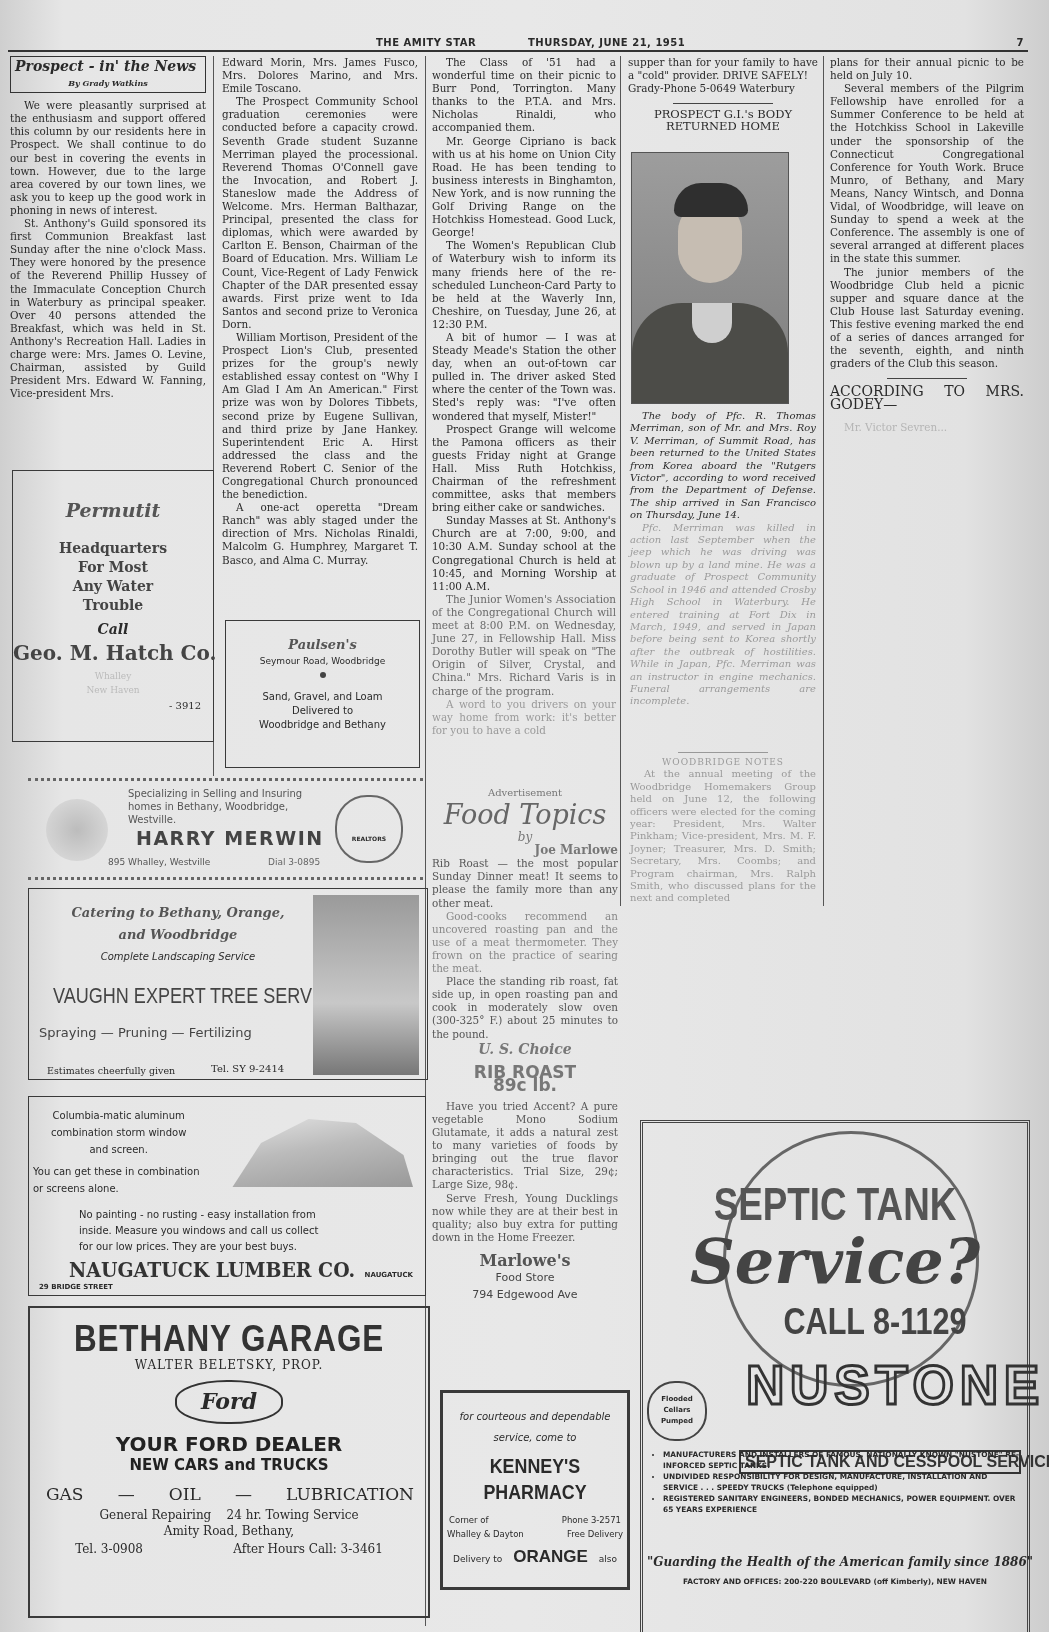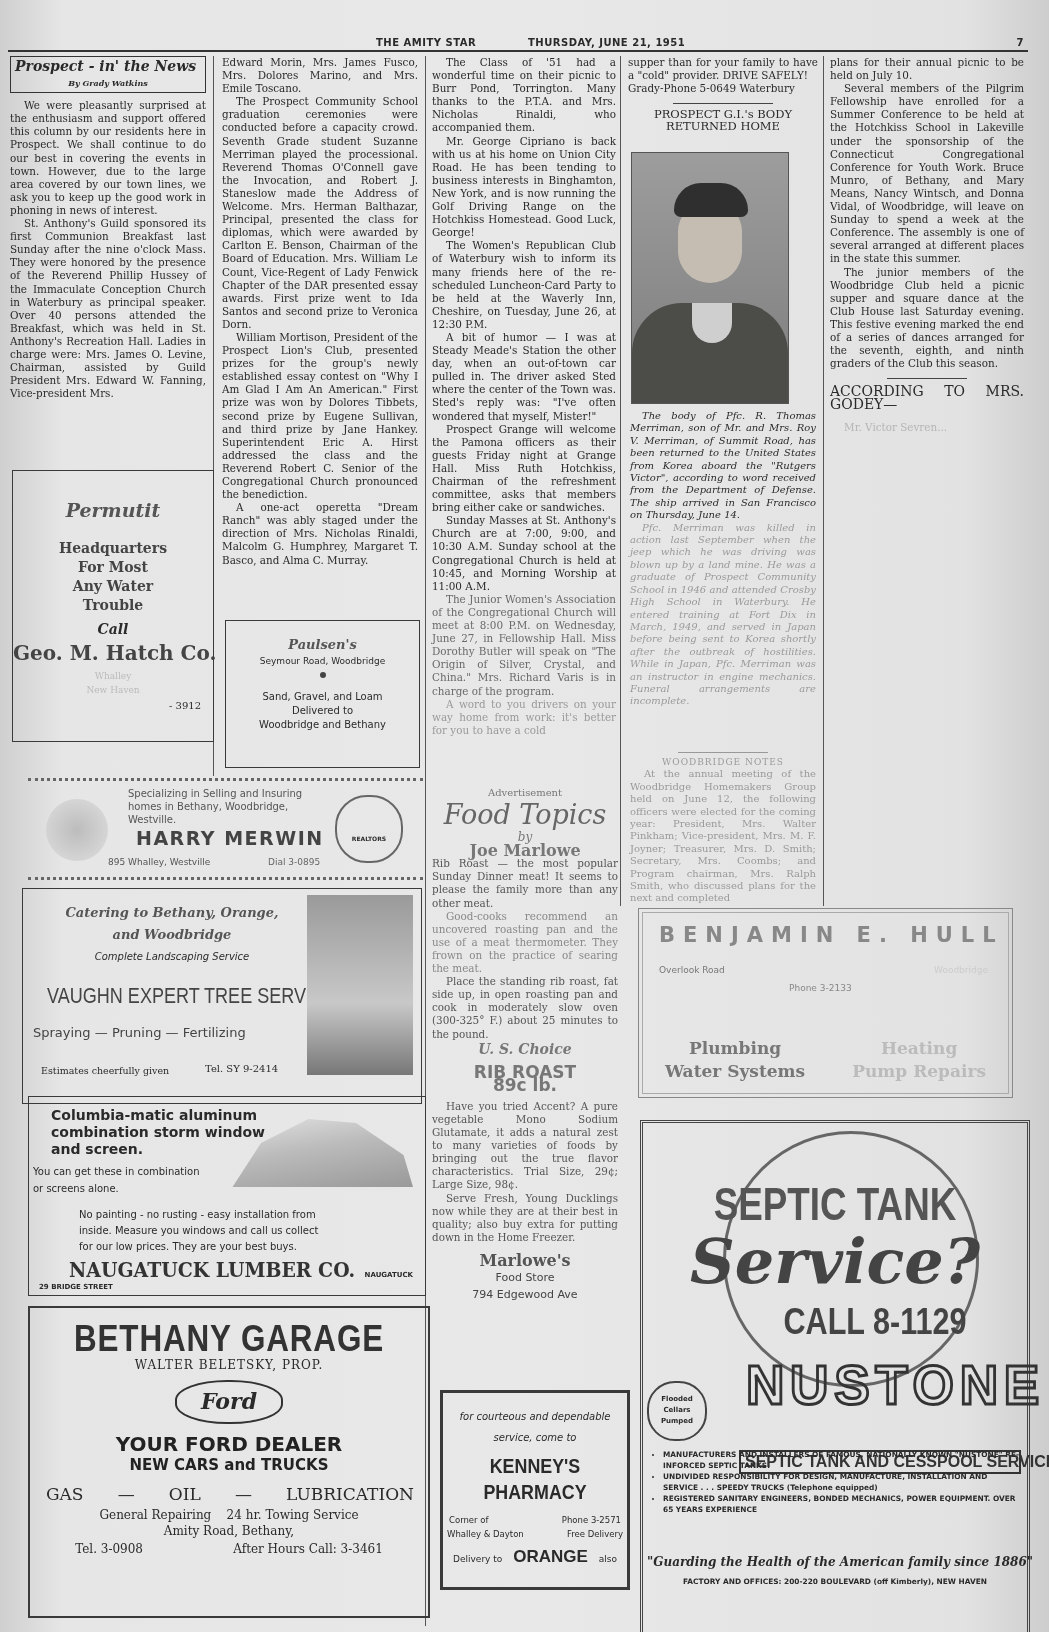--- a/index.html
+++ b/index.html
@@ -158,33 +158,33 @@
     <div style="position:absolute;left:18px;top:18px;width:62px;height:62px;border-radius:31px;background:radial-gradient(#aaa,#ddd);opacity:0.7;"></div>
     <div class="sans" style="position:absolute;left:100px;top:6px;width:200px;text-align:left;font-size:10px;line-height:13px;color:#555;">Specializing in Selling and Insuring homes in Bethany, Woodbridge, Westville.</div>
     <div class="sans" style="position:absolute;left:108px;top:46px;font-size:19px;font-weight:bold;letter-spacing:1.5px;color:#444;">HARRY MERWIN</div>
     <div class="sans" style="position:absolute;left:80px;top:76px;font-size:9px;color:#555;">895 Whalley, Westville</div>
     <div class="sans" style="position:absolute;left:240px;top:76px;font-size:9px;color:#666;">Dial 3-0895</div>
     <div style="position:absolute;right:20px;top:14px;width:64px;height:64px;border-radius:32px;border:2px solid #666;">
       <div class="sans" style="position:absolute;left:0;right:0;top:38px;font-size:6px;font-weight:bold;">REALTORS</div>
     </div>
   </div>
 
-  <div class="ad" style="left:22px;top:888px;width:400px;height:216px;">
+  <div class="ad" style="left:28px;top:888px;width:400px;height:192px;">
     <div style="position:absolute;left:14px;top:16px;width:270px;font-size:13px;font-style:italic;font-weight:bold;color:#555;">Catering to Bethany, Orange,</div>
     <div style="position:absolute;left:14px;top:38px;width:270px;font-size:13px;font-style:italic;font-weight:bold;color:#555;">and Woodbridge</div>
     <div class="sans" style="position:absolute;left:14px;top:62px;width:270px;font-size:10px;font-style:italic;">Complete Landscaping Service</div>
     <div class="cond" style="position:absolute;left:24px;top:94px;font-size:22px;color:#444;white-space:nowrap;transform:scaleX(0.82);transform-origin:left;">VAUGHN EXPERT TREE SERVICE</div>
     <div class="sans" style="position:absolute;left:10px;top:136px;font-size:13px;color:#444;">Spraying — Pruning — Fertilizing</div>
     <div style="position:absolute;left:18px;top:176px;font-size:9.5px;">Estimates cheerfully given</div>
     <div style="position:absolute;left:182px;top:174px;font-size:10px;">Tel. SY 9-2414</div>
     <div style="position:absolute;right:8px;top:6px;width:106px;height:180px;background:linear-gradient(#9a9a9a,#c8c8c8 60%,#777);"></div>
   </div>
 
   <div class="ad" style="left:28px;top:1096px;width:398px;height:200px;">
-    <div class="sans" style="position:absolute;left:22px;top:10px;text-align:left;font-size:14px;line-height:17px;font-weight:bold;">
+    <div class="sans" style="position:absolute;left:22px;top:10px;text-align:center;font-size:10px;line-height:17px;">
       <div>Columbia-matic aluminum</div>
       <div>combination storm window</div>
       <div>and screen.</div>
     </div>
     <div class="sans" style="position:absolute;left:4px;top:66px;text-align:left;font-size:10px;line-height:17px;">
       <div>You can get these in combination</div>
       <div>or screens alone.</div>
     </div>
     <div style="position:absolute;right:12px;top:10px;width:190px;height:80px;background:linear-gradient(170deg,#eee 0%,#bbb 50%,#999 100%);clip-path:polygon(5% 100%,20% 45%,45% 15%,70% 20%,95% 60%,100% 100%);"></div>
     <div class="sans" style="position:absolute;left:50px;top:110px;text-align:left;font-size:10px;line-height:16px;">
@@ -218,21 +218,21 @@
     <div style="font-size:12px;margin-top:4px;display:flex;justify-content:space-around;">
       <span>Tel. 3-0908</span>
       <span>After Hours Call: 3-3461</span>
     </div>
   </div>
 
   <div class="col" style="left:432px;top:786px;width:186px;color:#777;">
     <div style="text-align:center;font-size:10px;">Advertisement</div>
     <div style="text-align:center;font-size:27px;font-style:italic;line-height:32px;color:#666;">Food Topics</div>
     <div style="text-align:center;font-size:12px;font-style:italic;">by</div>
-    <div style="text-align:center;font-size:16px;font-weight:bold;">Joe Marlowe</div>
+    <div style="text-align:right;font-size:12px;font-weight:bold;">Joe Marlowe</div>
     <p style="text-indent:0;color:#555">Rib Roast — the most popular Sunday Dinner meat! It seems to please the family more than any other meat.</p>
     <p style="color:#888">Good-cooks recommend an uncovered roasting pan and the use of a meat thermometer. They frown on the practice of searing the meat.</p>
     <p style="color:#555">Place the standing rib roast, fat side up, in open roasting pan and cook in moderately slow oven (300-325° F.) about 25 minutes to the pound.</p>
     <div style="text-align:center;font-size:14px;font-style:italic;font-weight:bold;margin-top:2px;">U. S. Choice</div>
     <div class="sans" style="text-align:center;font-size:17px;font-weight:bold;margin-top:10px;">RIB ROAST</div>
     <div class="sans" style="text-align:center;font-size:17px;font-weight:bold;margin-bottom:8px;">89c lb.</div>
     <p style="color:#555">Have you tried Accent? A pure vegetable Mono Sodium Glutamate, it adds a natural zest to many varieties of foods by bringing out the true flavor characteristics. Trial Size, 29¢; Large Size, 98¢.</p>
     <p style="color:#555">Serve Fresh, Young Ducklings now while they are at their best in quality; also buy extra for putting down in the Home Freezer.</p>
     <div style="text-align:center;font-size:16px;font-weight:bold;margin-top:10px;color:#555;">Marlowe's</div>
     <div class="sans" style="text-align:center;font-size:11px;margin-top:4px;color:#444;">Food Store</div>
@@ -254,35 +254,20 @@
       <span>Whalley &amp; Dayton</span>
       <span>Free Delivery</span>
     </div>
     <div class="sans" style="margin-top:8px;font-size:9px;">
       <span>Delivery to</span>
       <span class="cond" style="font-size:17px;font-weight:bold;margin:0 8px;">ORANGE</span>
       <span>also</span>
     </div>
   </div>
 
-  <div class="ad" style="left:638px;top:908px;width:375px;height:190px;border-color:#888;">
-    <div class="inner" style="border-color:#aaa;"></div>
-    <div class="sans" style="position:absolute;left:20px;top:14px;font-size:21px;font-weight:bold;letter-spacing:8px;color:#888;white-space:nowrap;">BENJAMIN E. HULL</div>
-    <div class="sans" style="position:absolute;left:20px;top:56px;font-size:9px;color:#777;">Overlook Road</div>
-    <div class="sans" style="position:absolute;right:24px;top:56px;font-size:9px;color:#ccc;">Woodbridge</div>
-    <div class="sans" style="position:absolute;left:150px;top:74px;font-size:9px;color:#888;">Phone 3-2133</div>
-    <div style="position:absolute;left:26px;top:128px;font-size:17px;font-weight:bold;line-height:23px;color:#777;text-align:center;">
-      <div>Plumbing</div>
-      <div>Water Systems</div>
-    </div>
-    <div style="position:absolute;right:26px;top:128px;font-size:17px;font-weight:bold;line-height:23px;color:#bbb;text-align:center;">
-      <div>Heating</div>
-      <div>Pump Repairs</div>
-    </div>
-  </div>
 
   <div class="ad" style="left:640px;top:1120px;width:390px;height:562px;border-width:3px;border-style:double;border-color:#444;">
     <div style="position:absolute;left:80px;top:8px;width:250px;height:250px;border:3px solid #666;border-radius:50%;"></div>
     <div class="cond" style="position:absolute;left:0;right:0;top:54px;font-size:46px;font-weight:bold;color:#555;transform:scaleX(0.8);white-space:nowrap;">SEPTIC TANK</div>
     <div style="position:absolute;left:0;right:0;top:102px;font-size:62px;font-style:italic;font-weight:bold;color:#444;">Service?</div>
     <div class="cond" style="position:absolute;left:80px;right:0;top:178px;font-size:36px;font-weight:bold;color:#444;transform:scaleX(0.85);">CALL 8-1129</div>
     <div class="cond" style="position:absolute;left:96px;right:10px;top:230px;height:64px;font-size:56px;font-weight:bold;letter-spacing:6px;color:transparent;-webkit-text-stroke:3px #333;line-height:64px;transform:scaleX(0.95);">NUSTONE</div>
     <div style="position:absolute;left:4px;top:258px;width:56px;height:56px;border-radius:28px;border:2px solid #444;">
       <div class="sans" style="font-size:7px;font-weight:bold;line-height:11px;margin-top:11px;">
         <div>Flooded</div>

